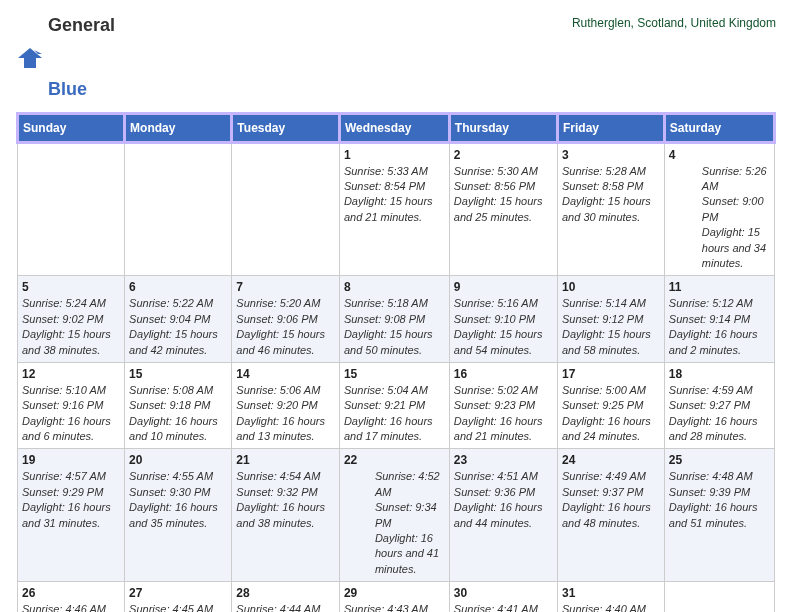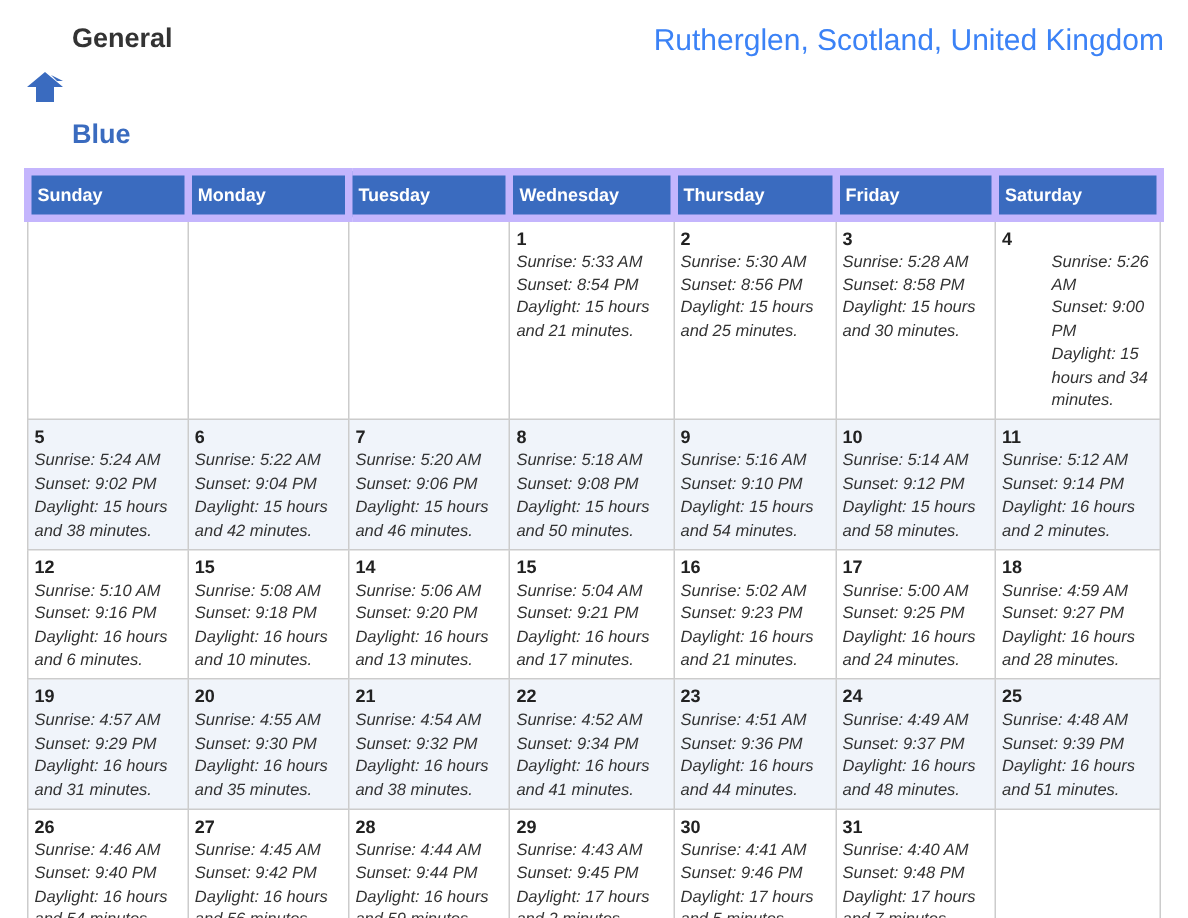--- a/index.html
+++ b/index.html
@@ -43,35 +43,35 @@
     }
     .title-block {
       text-align: right;
     }
     .month-year {
       font-size: 32px;
       font-weight: bold;
       color: #333;
     }
     .location {
-      font-size: 20px;
-      color: #3b82f6;
+      font-size: 12px;
+      color: #14532d;
     }
     .calendar {
       width: 100%;
       border-collapse: collapse;
       font-size: 11px;
     }
     .calendar th {
       background: #3a6bbf;
       color: #fff;
       padding: 6px 4px;
       text-align: left;
       font-size: 12px;
-      border: 5px solid #c4b5fd;
+      border: 3px solid #c4b5fd;
       margin-left: 42px;
     }
     .calendar td {
       border: 1px solid #ccc;
       vertical-align: top;
       padding: 4px;
       width: 113px;
       min-height: 80px;
       background: #fff;
     }
@@ -259,21 +259,21 @@
 Daylight: 16 hours and 35 minutes.</div>
         </td>
         <td>
           <div class="day-number">21</div>
           <div class="day-info" style="white-space: pre-line;">Sunrise: 4:54 AM
 Sunset: 9:32 PM
 Daylight: 16 hours and 38 minutes.</div>
         </td>
         <td>
           <div class="day-number">22</div>
-          <div class="day-info" style="white-space: pre-line;">Sunrise: 4:52 AM
+          <div class="day-info" style="white-space: pre-line; margin-left: 31px;">Sunrise: 4:52 AM
 Sunset: 9:34 PM
 Daylight: 16 hours and 41 minutes.</div>
         </td>
         <td>
           <div class="day-number">23</div>
           <div class="day-info" style="white-space: pre-line;">Sunrise: 4:51 AM
 Sunset: 9:36 PM
 Daylight: 16 hours and 44 minutes.</div>
         </td>
         <td>

